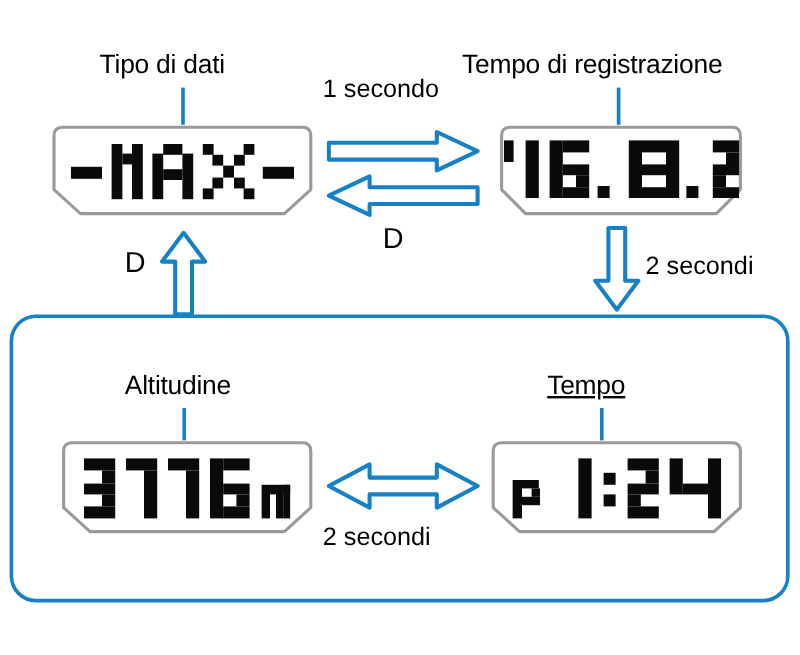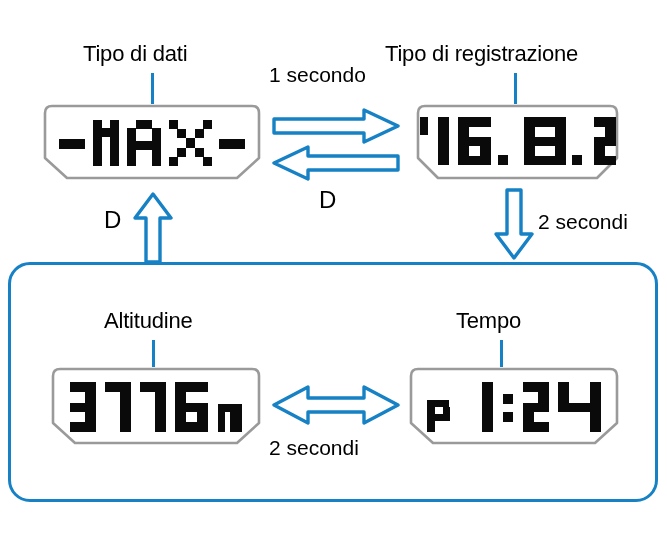--- a/index.html
+++ b/index.html
@@ -64,21 +64,21 @@
   }
 
   svg{display:block;}
 </style>
 </head>
 <body>
 
 <div class="abs callout-label" style="left:83px;top:41px;">Tipo di dati</div>
 <div class="leader" style="left:151px;top:73px;height:44px;"></div>
 
-<div class="abs callout-label" style="left:385px;top:41px;">Tipo di registrazione</div>
+<div class="abs callout-label" style="left:385px;top:41px;">Tempo di registrazione</div>
 <div class="leader" style="left:514px;top:73px;height:44px;"></div>
 
 <div class="lcd" style="left:37px;top:104px;width:230px;height:78px;">
   <svg class="frame" width="230" height="78" viewBox="0 0 230 78" aria-hidden="true">
     <path d="M8,9 Q8,2 15,2 L215,2 Q222,2 222,9 L222,54 L200,74 L30,74 L8,54 Z" fill="#ffffff" stroke="#9a9a9a" stroke-width="2.6" stroke-linejoin="round"></path>
   </svg>
   <div class="glyphs">
 
     <svg width="186" height="54" viewBox="0 0 186 54">
       <g fill="#0a0a0a">
@@ -176,21 +176,21 @@
     <path d="M13,2 L13,46 L2,46 L20,70 L38,46 L27,46 L27,2 Z" fill="#ffffff" stroke="#1681c4" stroke-width="3.4" stroke-linejoin="round"></path>
   </svg>
 </div>
 <div class="abs anno" style="left:538px;top:210px;">2 secondi</div>
 
 <div class="group-box" style="left:8px;top:262px;width:650px;height:240px;"></div>
 
 <div class="abs callout-label" style="left:104px;top:308px;">Altitudine</div>
 <div class="leader" style="left:152px;top:340px;height:40px;"></div>
 
-<div class="abs callout-label" style="left:456px;top:308px;">Tempo</div>
+<div class="abs callout-label" style="left:456px;top:308px;text-decoration:underline;">Tempo</div>
 <div class="leader" style="left:500px;top:340px;height:40px;"></div>
 
 <div class="lcd" style="left:45px;top:367px;width:222px;height:80px;">
   <svg class="frame" width="222" height="80" viewBox="0 0 222 80" aria-hidden="true">
     <path d="M8,9 Q8,2 15,2 L207,2 Q214,2 214,9 L214,56 L192,76 L30,76 L8,56 Z" fill="#ffffff" stroke="#9a9a9a" stroke-width="2.6" stroke-linejoin="round"></path>
   </svg>
   <div class="glyphs" style="justify-content:center;">
     <svg width="172" height="58" viewBox="0 0 172 58">
       <g fill="#0a0a0a">
 

